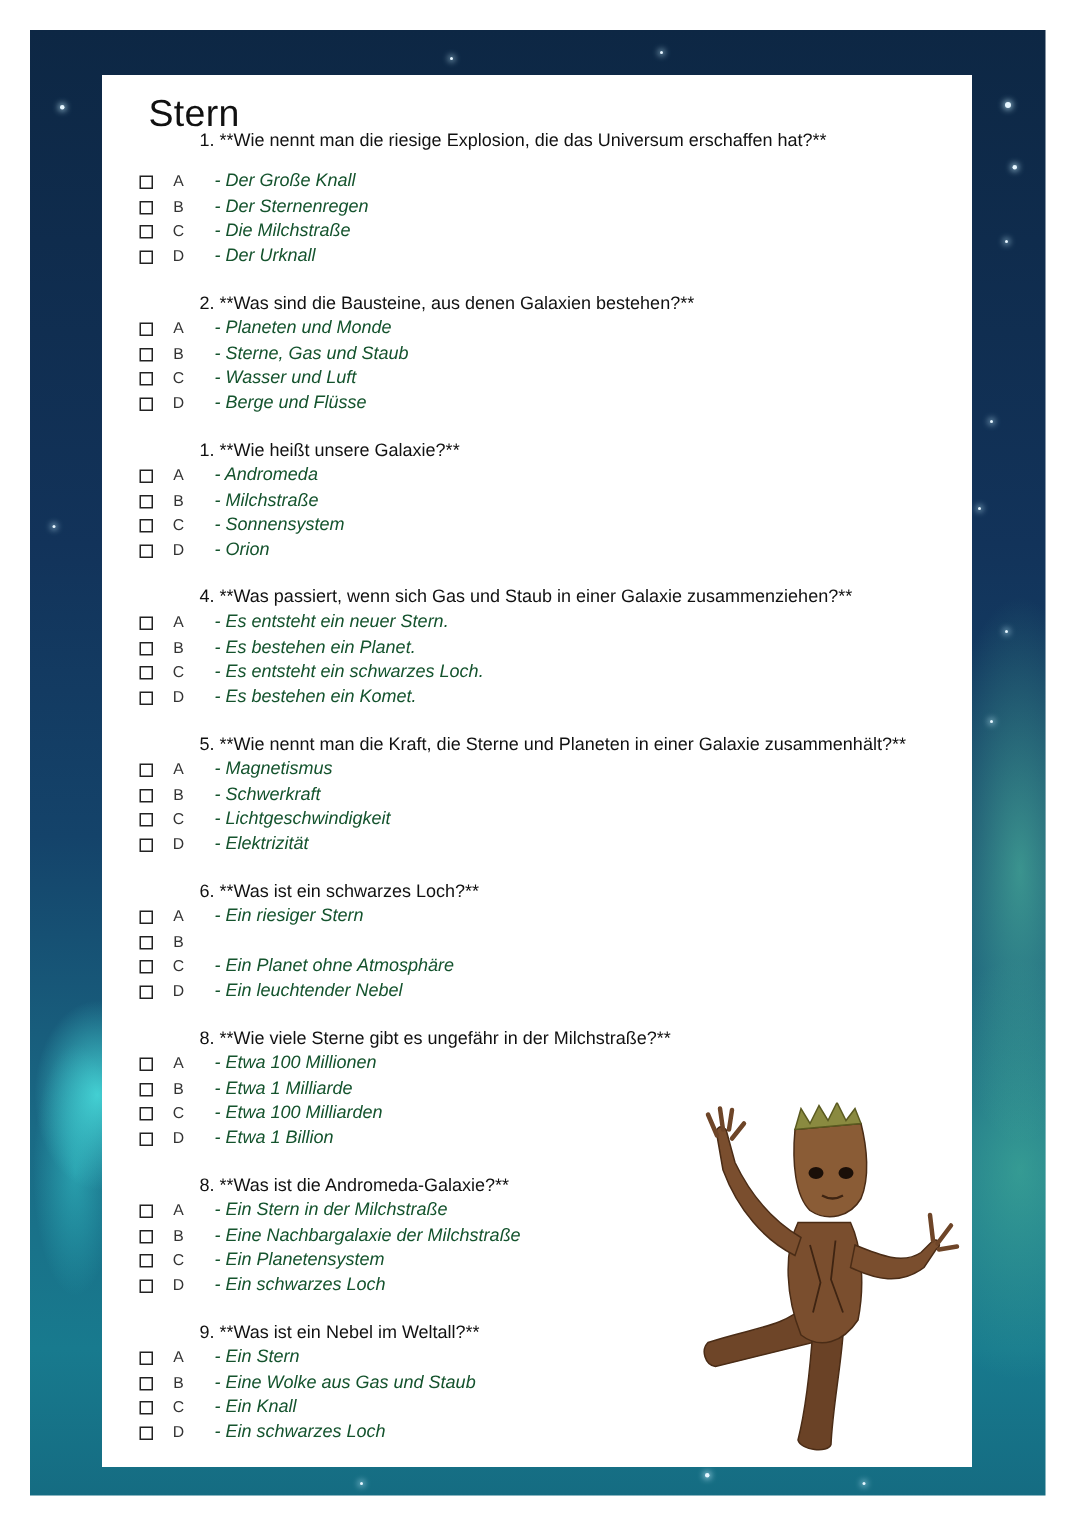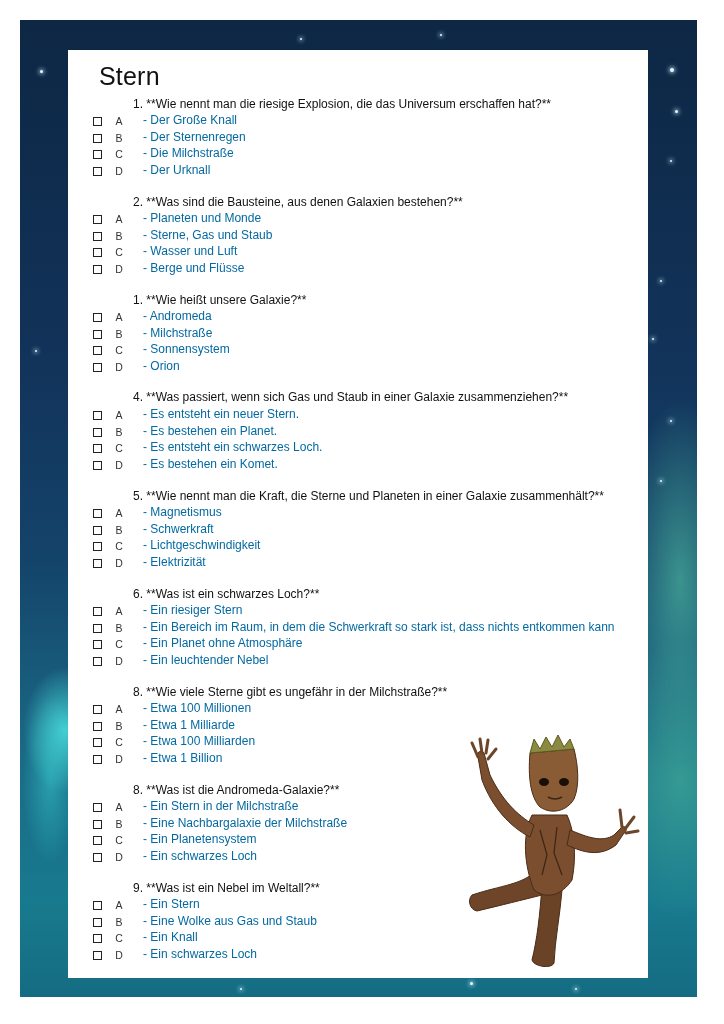--- a/index.html
+++ b/index.html
@@ -27,21 +27,21 @@
     position:absolute; left:133px; font-size:12px; color:#111; white-space:nowrap;
   }
   .opt-row { position:absolute; left:0; height:16px; width:600px; }
   .cb {
     position:absolute; left:93px; top:4px; width:7px; height:7px; border:1.2px solid #222; background:#fff;
   }
   .letter {
     position:absolute; left:113px; top:2px; font-size:10.5px; color:#333; width:12px; text-align:center;
   }
   .opt-text {
-    position:absolute; left:143px; top:0; font-size:12px; color:#0369a1; white-space:nowrap;
+    position:absolute; left:143px; top:0; font-size:12px; color:#14532d; white-space:nowrap;font-style:italic;
   }
   .groot { position:absolute; left:462px; top:735px; width:180px; height:240px; }
 </style>
 </head>
 <body>
 
 <div class="space">
   <span class="star" style="left:20px;top:50px;width:3px;height:3px"></span>
   <span class="star" style="left:560px;top:42px;width:3px;height:3px"></span>
   <span class="star" style="left:650px;top:48px;width:4px;height:4px"></span>
@@ -57,21 +57,21 @@
   <span class="star" style="left:220px;top:968px;width:2px;height:2px"></span>
   <span class="star" style="left:420px;top:14px;width:2px;height:2px"></span>
   <span class="star" style="left:280px;top:18px;width:2px;height:2px"></span>
 </div>
 
 <div class="card"></div>
 
 <div class="title">Stern</div>
 
 <div id="quiz">
-    <div class="q-row" style="top: 97px;">1. **Wie nennt man die riesige Explosion, die das Universum erschaffen hat?**</div>
+    <div class="q-row" style="top: 86px;">1. **Wie nennt man die riesige Explosion, die das Universum erschaffen hat?**</div>
     <div class="opt-row" style="top: 113px;">
       <span class="cb"></span>
       <span class="letter">A</span>
       <span class="opt-text">- Der Große Knall</span>
     </div>
     <div class="opt-row" style="top: 129.5px;">
       <span class="cb"></span>
       <span class="letter">B</span>
       <span class="opt-text">- Der Sternenregen</span>
     </div>
@@ -171,21 +171,20 @@
     </div>
     <div class="q-row" style="top: 587px;">6. **Was ist ein schwarzes Loch?**</div>
     <div class="opt-row" style="top: 603px;">
       <span class="cb"></span>
       <span class="letter">A</span>
       <span class="opt-text">- Ein riesiger Stern</span>
     </div>
     <div class="opt-row" style="top: 619.5px;">
       <span class="cb"></span>
       <span class="letter">B</span>
-      <span class="opt-text">- Ein Bereich im Raum, in dem die Schwerkraft so stark ist, dass nichts entkommen kann</span>
     </div>
     <div class="opt-row" style="top: 636px;">
       <span class="cb"></span>
       <span class="letter">C</span>
       <span class="opt-text">- Ein Planet ohne Atmosphäre</span>
     </div>
     <div class="opt-row" style="top: 652.5px;">
       <span class="cb"></span>
       <span class="letter">D</span>
       <span class="opt-text">- Ein leuchtender Nebel</span>

